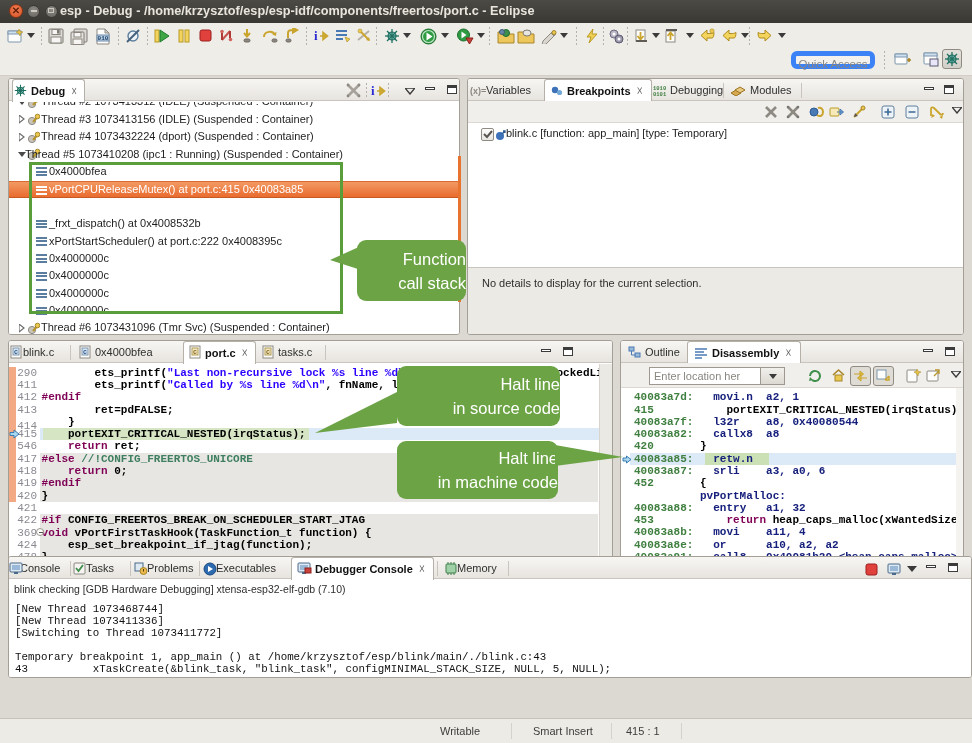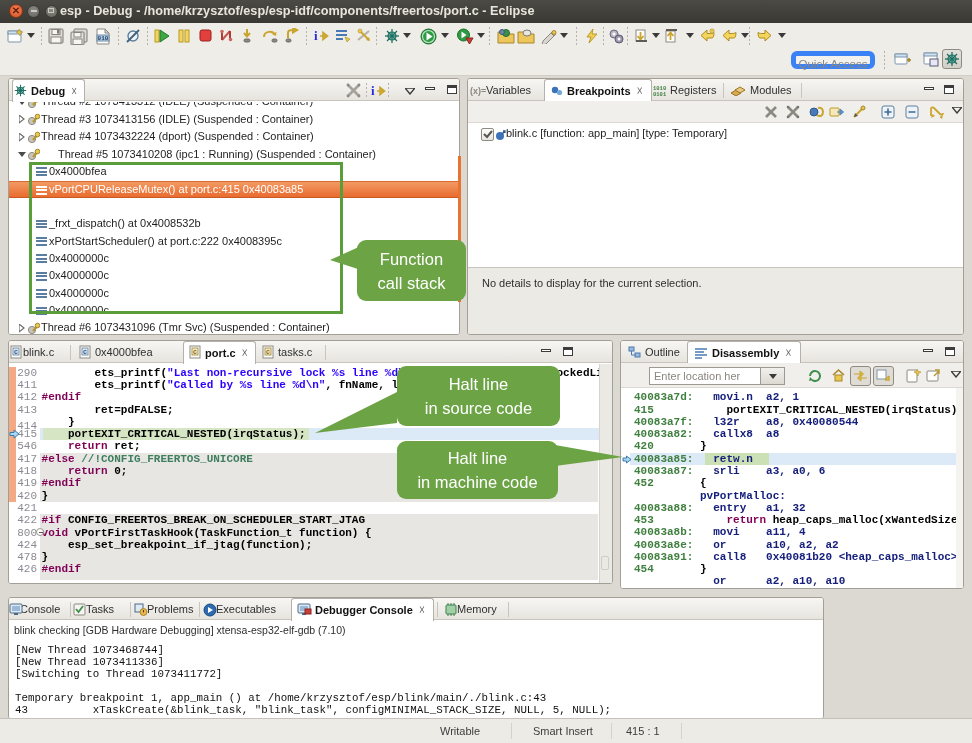--- a/index.html
+++ b/index.html
@@ -19,21 +19,21 @@
 .fico{position:absolute;width:11px;height:9px;top:4px}
 .fico i{display:block;height:2px;background:#5b7da0;margin-bottom:1.4px}
 .cl{position:absolute;left:42px;white-space:pre;font-family:"Liberation Mono",monospace;font-weight:bold;font-size:11px;color:#000}
 .dl{position:absolute;left:634px;white-space:pre;font-family:"Liberation Mono",monospace;font-weight:bold;font-size:11px;color:#16207c}
 .kw{color:#7f0055}
 .str{color:#2a00ff}
 .cmt{color:#3f7f5f}
 .grn{color:#3f7f3f}
 .blk{color:#000}
 .lnum{position:absolute;left:4px;width:24px;text-align:right;font-family:"Liberation Mono",monospace;font-size:11px;color:#8a8a92}
-.callout{position:absolute;background:#6ca345;border-radius:9px;color:#fff;text-align:center;font-size:16.5px;line-height:23px;z-index:30}
+.callout{position:absolute;background:#6ca345;border-radius:9px;color:#fff;text-align:right;font-size:16.5px;line-height:23px;z-index:30}
 </style></head>
 <body>
 
 <div class="p" style="left:0;top:0;width:972px;height:23px;background:linear-gradient(#4b4a45,#393833)">
  <div class="p" style="left:9px;top:4px;width:14px;height:14px;border-radius:50%;background:radial-gradient(circle at 50% 35%,#f07b52,#d8572a);border:1px solid #8a3415;color:#5e1f07;font-size:10px;font-weight:bold;text-align:center;line-height:12px">✕</div>
  <div class="p" style="left:27px;top:5px;width:13px;height:13px;border-radius:50%;background:radial-gradient(circle at 50% 35%,#8c8b85,#62615b);border:1px solid #3a3935"></div>
  <div class="p" style="left:45px;top:5px;width:13px;height:13px;border-radius:50%;background:radial-gradient(circle at 50% 35%,#8c8b85,#62615b);border:1px solid #3a3935"></div>
  <div class="p" style="left:31px;top:10px;width:6px;height:2px;background:#ccc8c0"></div>
  <div class="p" style="left:48px;top:8px;width:6px;height:5px;border:1px solid #ccc8c0"></div>
  <div class="p" style="left:60px;top:4px;font-size:12.7px;font-weight:bold;color:#e9e5dd;letter-spacing:0px">esp - Debug - /home/krzysztof/esp/esp-idf/components/freertos/port.c - Eclipse</div>
@@ -397,21 +397,21 @@
       </div>
   <div class="treerow" style="top:44.0px">
         <svg class="p" style="left:9px;top:6px" width="8" height="6">
           <path d="M0 0h8l-4 5z" fill="#4a4a4a"></path>
         </svg>
         <svg class="p" style="left:18px;top:2px" width="13" height="13">
           <circle cx="5" cy="8" r="3.6" fill="#c9c5bd" stroke="#8d8983"></circle>
           <path d="M6 9L11 3.5" stroke="#b8962e" stroke-width="2.2"></path>
           <circle cx="10.5" cy="3.5" r="2.3" fill="#e8c84e" stroke="#a8862a"></circle>
         </svg>
-        <span class="t" style="left:49px">Thread #5 1073410208 (ipc1 : Running) (Suspended : Container)</span>
+        <span class="t" style="left:16px">Thread #5 1073410208 (ipc1 : Running) (Suspended : Container)</span>
       </div>
   <div class="treerow" style="top:61.4px">
         <span class="fico" style="left:27px">
           <i></i>
           <i></i>
           <i></i>
         </span>
         <span class="t" style="left:40px">0x4000bfea</span>
       </div>
   <div class="treerow" style="top:78.8px;background:linear-gradient(#f29a63,#e96b2f);border-top:1px solid #d86a31;border-bottom:1px solid #c75a22;color:#fff">
@@ -493,21 +493,21 @@
         <text x="0" y="10" font-size="9" font-weight="bold" fill="#8a8680">(x)=</text>
       </svg>
     </div>
  <div class="tab act" style="left:76px;height:23px;padding:0 8px 0 22px">Breakpoints<span style="font-weight:normal;color:#5a5a5a;margin-left:6px;font-size:12px">☓</span></div>
  <div class="ic" style="left:83px;top:7px">
       <svg width="12" height="10">
         <circle cx="4" cy="4" r="3.2" fill="#3d72b8"></circle>
         <circle cx="8.5" cy="6.5" r="2.6" fill="#72a8d8"></circle>
       </svg>
     </div>
- <div class="tab" style="left:180px;padding:0 10px 0 22px">Registers</div>
+ <div class="tab" style="left:180px;padding:0 10px 0 22px">Debugging</div>
  <div class="ic" style="left:185px;top:5px">
       <svg width="14" height="13">
         <text x="0" y="6" font-size="5.5" font-family="Liberation Mono, monospace" font-weight="bold" fill="#3f7f3f">1010</text>
         <text x="0" y="12" font-size="5.5" font-family="Liberation Mono, monospace" font-weight="bold" fill="#3f7f3f">0101</text>
       </svg>
     </div>
  <div class="tab" style="left:258px;padding:0 10px 0 24px">Modules</div>
  <div class="ic" style="left:262px;top:6px">
       <svg width="16" height="11">
         <path d="M1 8l5-3 5 3-5 3z" fill="#d8a94e" stroke="#9a7322"></path>
@@ -662,21 +662,21 @@
   <div class="cl" style="top:88.7px;left:32.6px"><span class="kw">#else</span> <span class="cmt">//!CONFIG_FREERTOS_UNICORE</span></div>
   <div class="lnum" style="top:101.0px;left:4px">418</div>
   <div class="cl" style="top:101.0px;left:32.6px">    <span class="kw">return</span><span class="blk"> 0;</span></div>
   <div class="lnum" style="top:113.3px;left:4px">419</div>
   <div class="cl" style="top:113.3px;left:32.6px"><span class="kw">#endif</span></div>
   <div class="lnum" style="top:125.6px;left:4px">420</div>
   <div class="cl" style="top:125.6px;left:32.6px"><span class="blk">}</span></div>
   <div class="lnum" style="top:137.9px;left:4px">421</div>
   <div class="lnum" style="top:150.2px;left:4px">422</div>
   <div class="cl" style="top:150.2px;left:32.6px"><span class="kw">#if</span><span class="blk"> CONFIG_FREERTOS_BREAK_ON_SCHEDULER_START_JTAG</span></div>
-  <div class="lnum" style="top:162.5px;left:4px">800</div>
+  <div class="lnum" style="top:162.5px;left:4px">369</div>
   <div class="cl" style="top:162.5px;left:32.6px"><span class="kw">void</span><span class="blk"> vPortFirstTaskHook(TaskFunction_t function) {</span></div>
   <div class="lnum" style="top:174.8px;left:4px">424</div>
   <div class="cl" style="top:174.8px;left:32.6px">    <span class="blk">esp_set_breakpoint_if_jtag(function);</span></div>
   <div class="lnum" style="top:187.1px;left:4px">478</div>
   <div class="cl" style="top:187.1px;left:32.6px"><span class="blk">}</span></div>
   <div class="lnum" style="top:199.4px;left:4px">426</div>
   <div class="cl" style="top:199.4px;left:32.6px"><span class="kw">#endif</span></div>
   <div class="p" style="left:27px;top:164.4px;width:8px;height:8px;border:1px solid #9b978f;border-radius:50%;background:#fdfdfc">
         <div style="position:absolute;left:1.5px;top:2.8px;width:4px;height:1px;background:#5a5650"></div>
       </div>
@@ -784,21 +784,21 @@
   <div class="dl" style="top:113.7px;left:13px"><span class="grn">40083a88:</span>   <span>entry   a1, 32</span></div>
   <div class="dl" style="top:126.0px;left:13px"><span class="grn">453</span>           <span class="kw">return</span><span class="blk"> heap_caps_malloc(xWantedSize</span></div>
   <div class="dl" style="top:138.3px;left:13px"><span class="grn">40083a8b:</span>   <span>movi    a11, 4</span></div>
   <div class="dl" style="top:150.5px;left:13px"><span class="grn">40083a8e:</span>   <span>or      a10, a2, a2</span></div>
   <div class="dl" style="top:162.8px;left:13px"><span class="grn">40083a91:</span>   <span>call8   0x40081b20 &lt;heap_caps_malloc&gt;</span></div>
   <div class="dl" style="top:175.1px;left:13px"><span class="grn">454</span>       <span class="blk">}</span></div>
   <div class="dl" style="top:187.3px;left:13px">            <span>or      a2, a10, a10</span></div>
   <div class="p" style="right:0;top:0;width:7px;bottom:0;background:#f5f3f0"></div>
  </div>
 </div>
-<div class="panel" id="conpanel" style="left:8px;top:597px;width:816px;height:122px">
+<div class="panel" id="conpanel" style="left:8px;top:556px;width:964px;height:122px">
  <div class="tabbar"></div>
     <div class="p" style="left:61px;top:4px;width:1px;height:15px;background:#c9c5be"></div>
     <div class="p" style="left:121px;top:4px;width:1px;height:15px;background:#c9c5be"></div>
     <div class="p" style="left:190px;top:4px;width:1px;height:15px;background:#c9c5be"></div>
     <div class="p" style="left:428px;top:4px;width:1px;height:15px;background:#c9c5be"></div>
     <div class="p" style="left:499px;top:4px;width:1px;height:15px;background:#c9c5be"></div>
  <div class="tab" style="left:-4px;padding:0 8px 0 15px">Console</div>
     <div class="ic" style="left:0px;top:5px">
       <svg width="14" height="13">
         <rect x="1" y="1" width="12" height="9" rx="1" fill="#dfe9f2" stroke="#4a6a8a"></rect>

